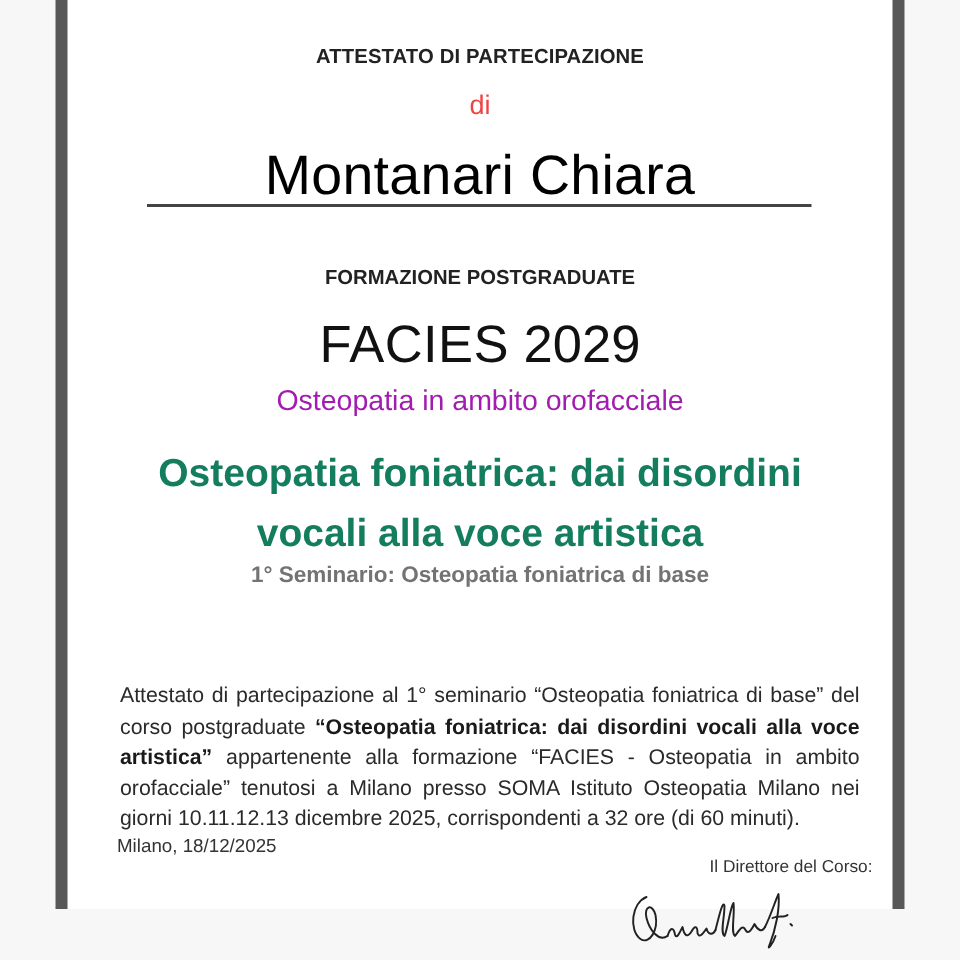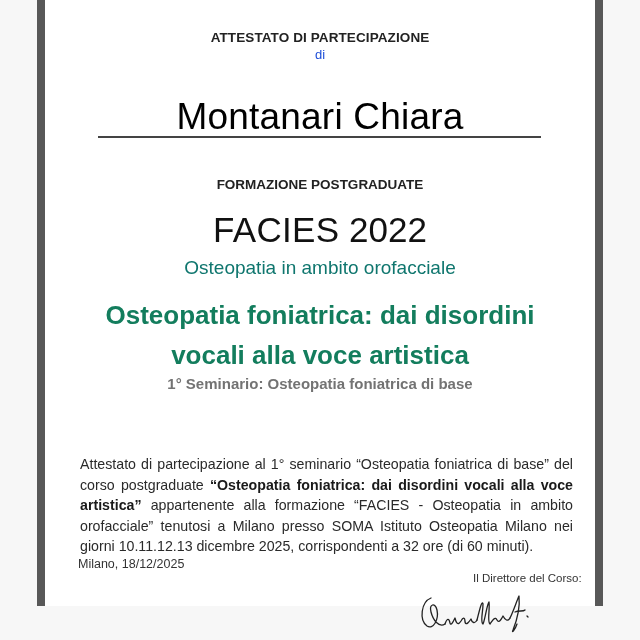--- a/index.html
+++ b/index.html
@@ -29,23 +29,23 @@
     .abs { position: absolute; }
     .center { left: 0; right: 0; text-align: center; }
     .title {
       top: 30px;
       font-size: 13.5px;
       font-weight: bold;
       letter-spacing: 0.1px;
       color: #222;
     }
     .di {
-      top: 47px;
-      font-size: 13px;
-      color: #1d4ed8;
+      top: 60px;
+      font-size: 18px;
+      color: #ef4444;
     }
     .name {
       top: 96px;
       font-size: 37px;
       color: #000;
       letter-spacing: 0.2px;
     }
     .name-line {
       top: 136px;
       left: 53px;
@@ -63,21 +63,21 @@
     .facies {
       top: 210px;
       font-size: 35px;
       color: #111;
     }
     .facies b { font-weight: 400; letter-spacing: 0.3px; }
     .facies span { font-weight: normal; }
     .osteo-sub {
       top: 257px;
       font-size: 19px;
-      color: #0f766e;
+      color: #a21caf;
     }
     .green-title {
       top: 295px;
       font-size: 26px;
       line-height: 40px;
       font-weight: bold;
       color: #137d5d;
     }
     .seminario {
       top: 375px;
@@ -124,21 +124,21 @@
   <div class="abs center title">ATTESTATO DI PARTECIPAZIONE</div>
   <div class="abs center di">di</div>
 
   <div class="abs center name">Montanari Chiara</div>
   <div class="abs name-line"></div>
 
   <div class="abs center formazione">FORMAZIONE POSTGRADUATE</div>
 
   <div class="abs center facies">
     <b>FACIES</b>
-    <span>2022</span>
+    <span>2029</span>
   </div>
 
   <div class="abs center osteo-sub">Osteopatia in ambito orofacciale</div>
 
   <div class="abs center green-title">
     <div>Osteopatia foniatrica: dai disordini</div>
     <div>vocali alla voce artistica</div>
   </div>
 
   <div class="abs center seminario">1° Seminario: Osteopatia foniatrica di base</div>

